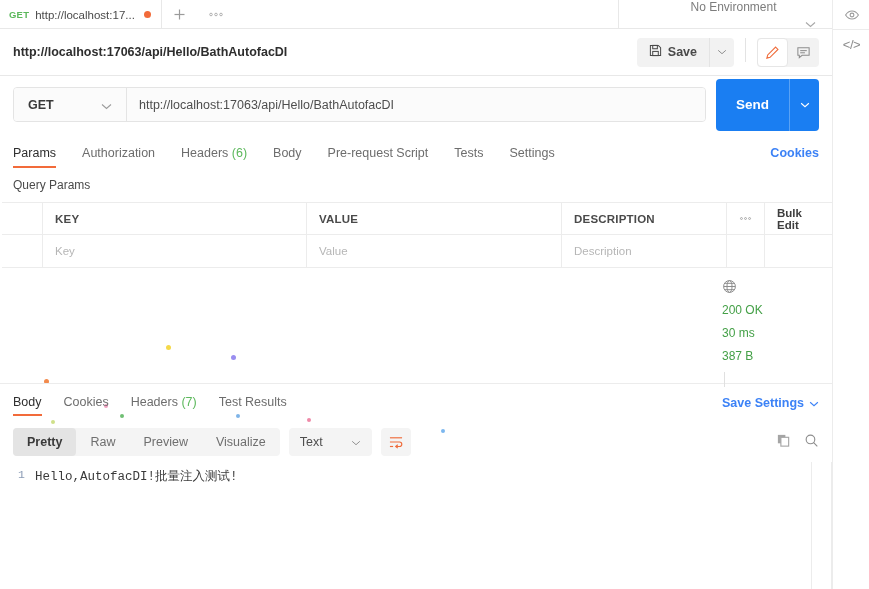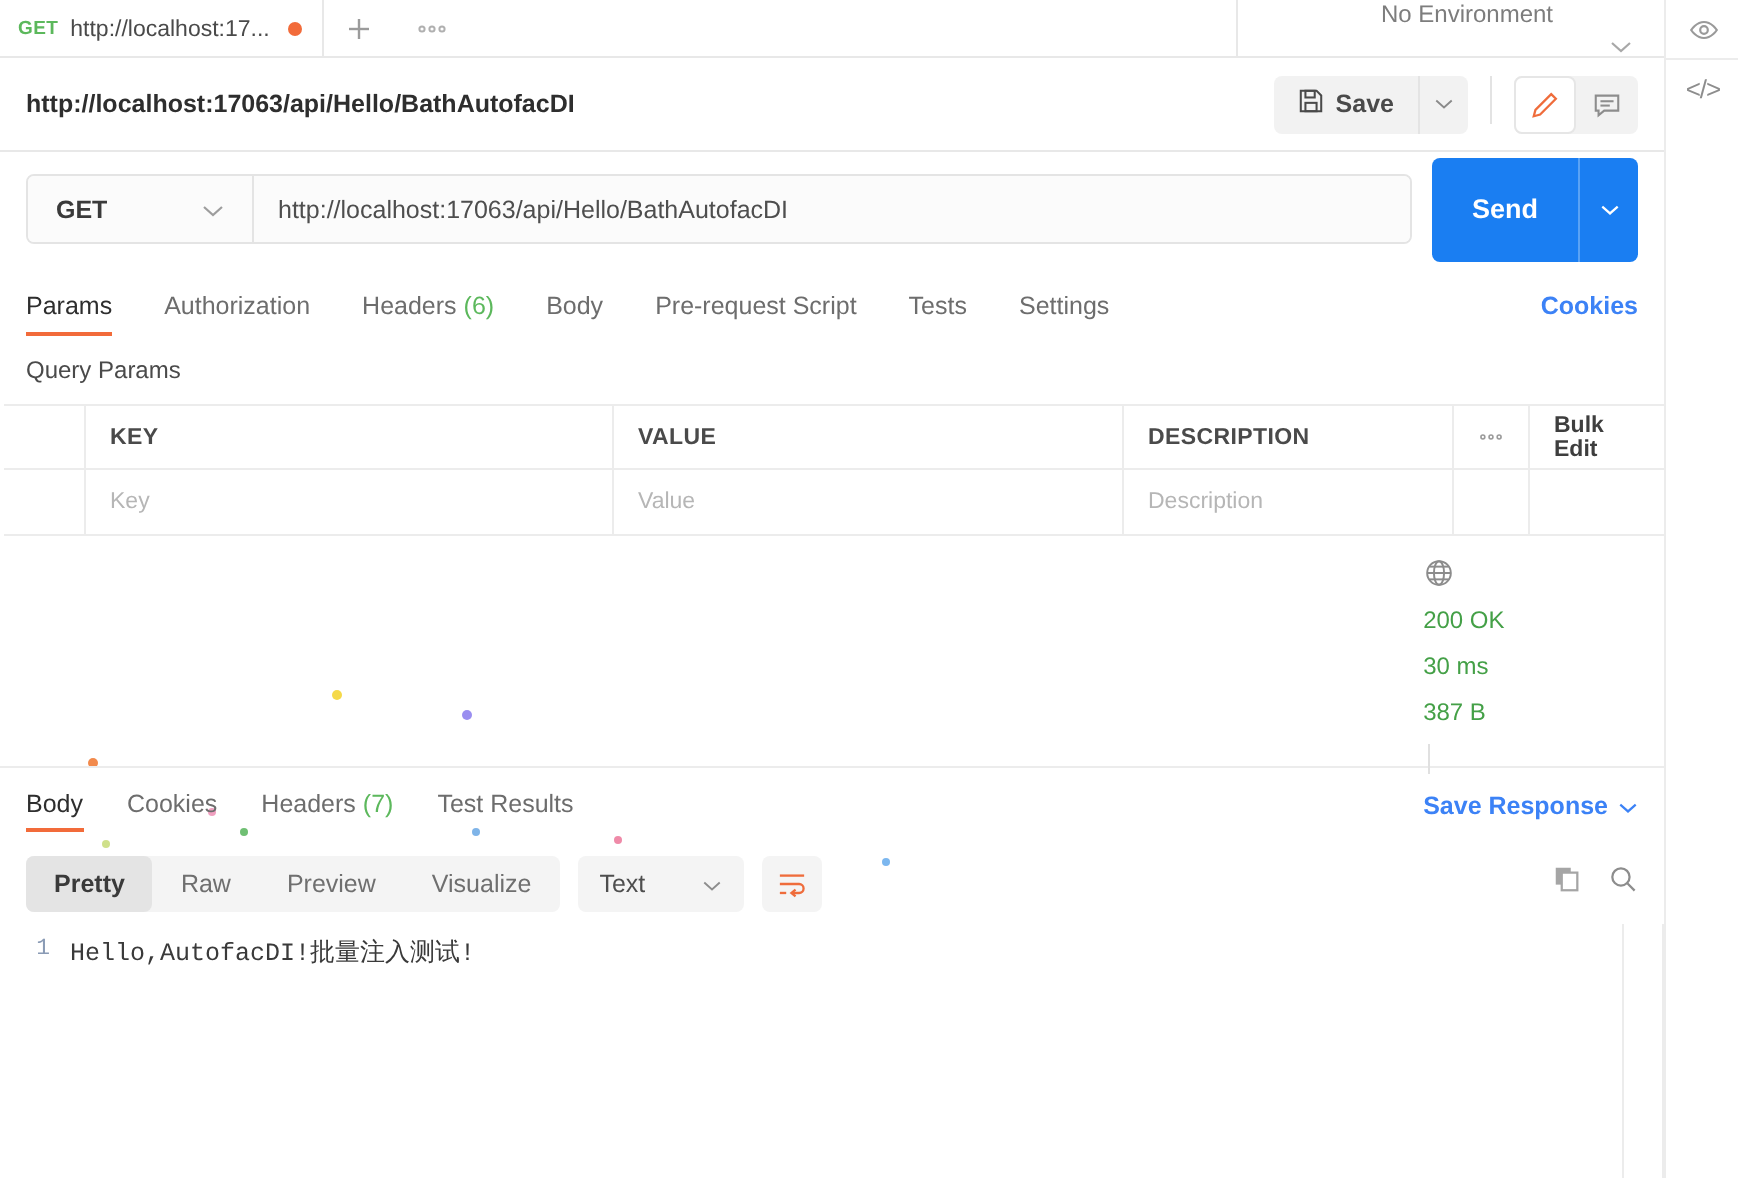--- a/index.html
+++ b/index.html
@@ -431,21 +431,21 @@
           <line x1="1.8" y1="8" x2="14.2" y2="8"></line>
           <line x1="2.9" y1="4.6" x2="13.1" y2="4.6"></line>
           <line x1="2.9" y1="11.4" x2="13.1" y2="11.4"></line>
         </svg>
       </span>
       <span class="meta-val">200 OK</span>
       <span class="meta-val">30 ms</span>
       <span class="meta-val">387 B</span>
       <span class="meta-sep"></span>
       <span class="saveresp">
-        <span>Save Response</span>
+        <span>Save Settings</span>
         <span>
           <svg width="10" height="6" viewBox="0 0 11 7" fill="none" stroke="currentColor" stroke-width="1.3">
             <polyline points="1,1.5 5.5,5.5 10,1.5"></polyline>
           </svg>
         </span>
       </span>
     </div>
   </div>
 
   <div class="bodybar">

